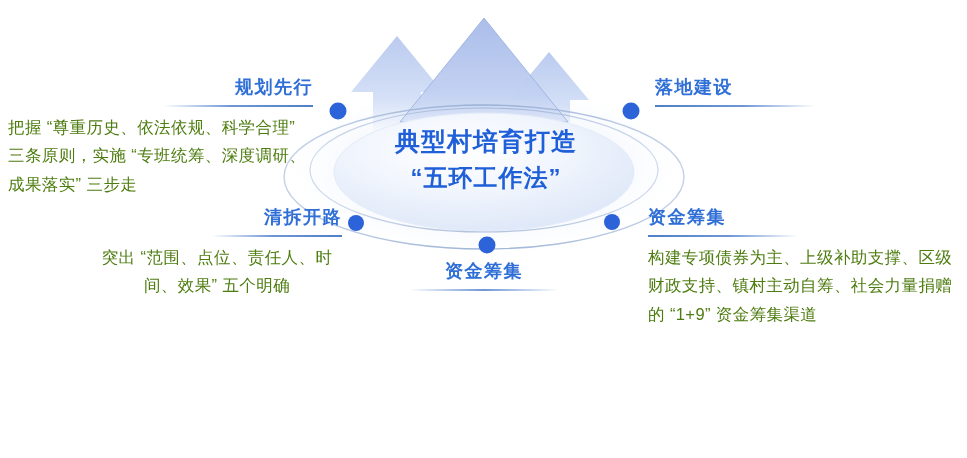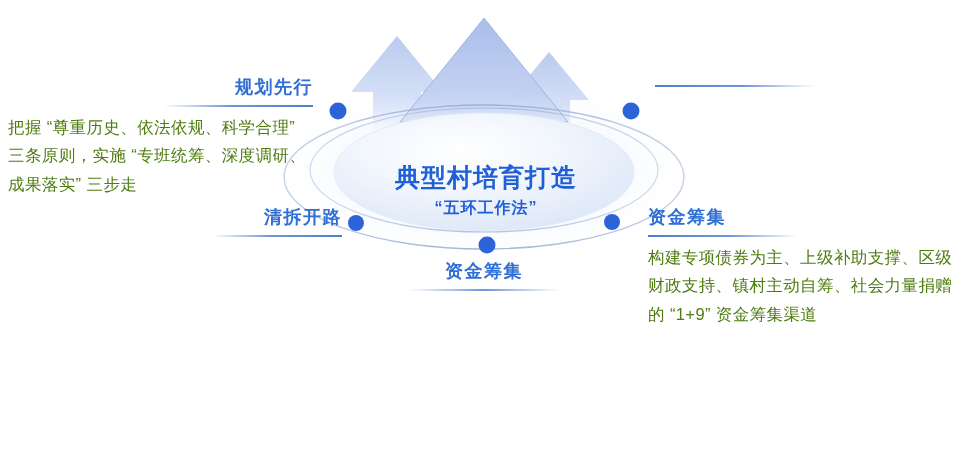--- a/index.html
+++ b/index.html
@@ -14,31 +14,30 @@
 
   
   .center-graphic{position:absolute;left:0;top:0;width:967px;height:458px;pointer-events:none;}
 
   
   .center-title{
     position:absolute;
     left:352px;top:122px;width:268px;
     text-align:center;
     z-index:6;
-    margin-top:36px;
   }
   .center-title .line{
     color:#1f5fd8;
     font-weight:bold;
     font-size:25px;
     letter-spacing:1px;
     line-height:1.52;
     white-space:nowrap;
   }
-  .center-title .line2{font-size:16px;}
+  .center-title .line2{font-size:24px;}
 
   
   .block{position:absolute;z-index:7;}
   .block h3{
     margin:0;
     font-size:18px;
     font-weight:bold;
     color:#2f6fd6;
     letter-spacing:1.5px;
     line-height:1.1;
@@ -145,26 +144,28 @@
     <div class="line line2">“五环工作法”</div>
   </div>
 
   <div class="block" id="blk-planning">
     <h3>规划先行</h3>
     <div class="rule rule-left"></div>
     <p class="ta-left">把握 “尊重历史、依法依规、科学合理” 三条原则，实施 “专班统筹、深度调研、成果落实” 三步走</p>
   </div>
 
   <div class="block" id="blk-landing">
+    <h3>落地建设</h3>
     <div class="rule rule-right"></div>
   </div>
 
   <div class="block" id="blk-clearing">
     <h3>清拆开路</h3>
     <div class="rule rule-left"></div>
+    <p class="ta-center-h">突出 “范围、点位、责任人、时间、效果” 五个明确</p>
   </div>
 
   <div class="block" id="blk-funding">
     <h3>资金筹集</h3>
     <div class="rule rule-right"></div>
     <p class="ta-left">构建专项债券为主、上级补助支撑、区级财政支持、镇村主动自筹、社会力量捐赠的 “1+9” 资金筹集渠道</p>
   </div>
 
   <div class="block" id="blk-project">
     <h3>资金筹集</h3>

